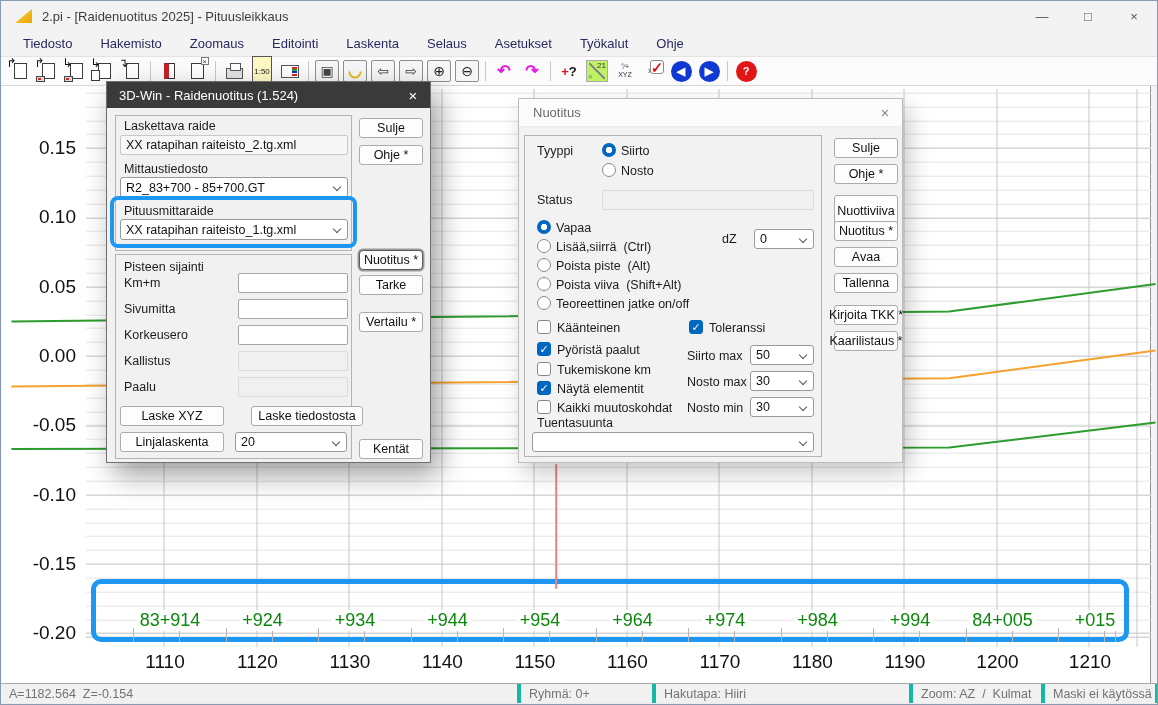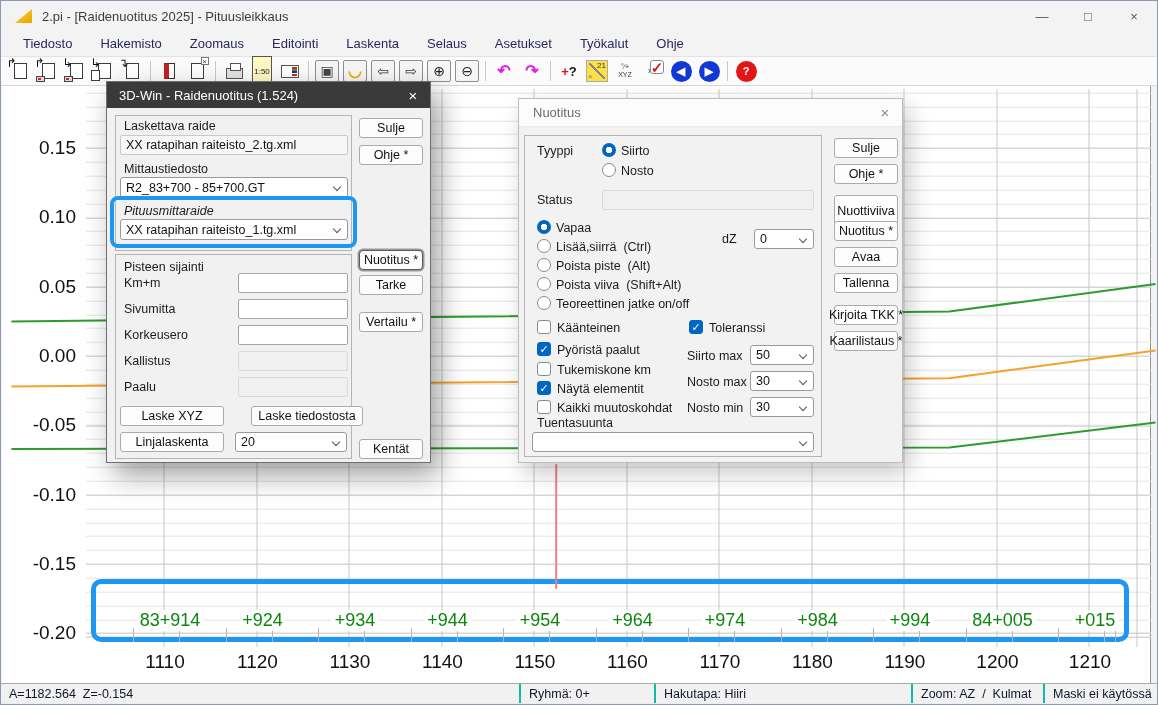--- a/index.html
+++ b/index.html
@@ -27,21 +27,21 @@
   .icon-printer{width:17px;height:11px;background:#e3e3e3;border:1px solid #555;position:relative;margin-top:5px;}
   .icon-printer::before{content:"";position:absolute;left:3px;top:-6px;width:9px;height:6px;background:#fff;border:1px solid #555;}
   .icon-scale{min-width:19px;height:30px;border:1px solid #555;background:#fef9c3;font-size:8px;color:#222;display:flex;align-items:center;justify-content:center;padding:0 1px;}
   .icon-plot{width:18px;height:13px;border:1px solid #555;background:#fff;position:relative;}
   .icon-plot::after{content:"";position:absolute;right:1px;top:1px;width:5px;height:9px;background:repeating-linear-gradient(to bottom,#d22 0 2px,#2a2 2px 4px,#22c 4px 6px,#fff 6px 7px);}
   .icon-glyph{font-size:14px;line-height:1;}
   .icon-glyph.boxed{border:1px solid #8f8f8f;background:#f6f6f6;width:24px;height:22px;display:flex;align-items:center;justify-content:center;border-radius:2px;}
   .icon-circle{width:21px;height:21px;border-radius:50%;display:flex;align-items:center;justify-content:center;color:#fff;font-weight:bold;font-size:11px;}
   .icon-plusq{font-size:13px;font-weight:bold;color:#111;}
   .icon-plusq .plus{color:#d11;}
-  .icon-diag21{width:22px;height:22px;border:1px solid #aaa;background:#fde047;position:relative;font-size:8px;color:#333;}
+  .icon-diag21{width:22px;height:22px;border:1px solid #aaa;background:#bef264;position:relative;font-size:8px;color:#333;}
   .icon-diag21::before{content:"";position:absolute;inset:2px;background:linear-gradient(45deg,transparent 46%,#888 46%,#888 54%,transparent 54%);}
   .icon-diag21 .n{position:absolute;right:1px;top:0;}
   .icon-diag21 .x{position:absolute;left:1px;bottom:0;color:#777;}
   .icon-xyz{font-size:7px;color:#333;text-align:center;line-height:1.2;}
   .icon-xxcheck{position:relative;font-size:9px;color:#333;}
   .icon-xxcheck .chk{position:absolute;left:2px;top:-6px;color:#d11;font-size:15px;font-weight:bold;}
   
   .canvas{position:absolute;left:1px;top:85px;width:1149px;height:597px;background:#fff;border-right:1px solid #909090;}
   .grid{position:absolute;left:84px;top:3px;width:1065px;height:558px;
     background-image:
@@ -69,21 +69,21 @@
   .combo .chev{position:absolute;right:7px;top:6px;width:6px;height:6px;border-right:1.6px solid #555;border-bottom:1.6px solid #555;transform:rotate(45deg);}
   .btn{position:absolute;background:#fdfdfd;border:1px solid #ababab;border-radius:3px;font-size:12.5px;color:#111;display:flex;align-items:center;justify-content:center;white-space:pre;}
   .btn.focused{border-color:#5a5a5a;box-shadow:0 0 0 1.5px #9a9a9a;border-radius:4px;}
   .rad{position:absolute;width:14px;height:14px;border-radius:50%;border:1px solid #8a8a8a;background:#fff;}
   .rad.on{border:none;background:radial-gradient(circle,#fff 0 3px,#0067c0 3.5px);}
   .chk{position:absolute;width:14px;height:14px;border:1px solid #8a8a8a;border-radius:3px;background:#fff;color:#fff;font-size:11px;line-height:13px;text-align:center;}
   .chk.on{background:#0067c0;border-color:#0067c0;}
   .hl{position:absolute;border:4px solid #1e97f2;border-radius:8px;}
   
   .statusbar{position:absolute;left:0;top:682px;width:100%;height:20px;background:#f1f1f1;border-top:1px solid #a9a9a9;}
-  .status-seg{position:absolute;top:0;height:20px;border-right:2px solid #14b8a6;display:flex;align-items:center;padding-left:8px;font-size:12.5px;color:#0f172a;white-space:pre;}
+  .status-seg{position:absolute;top:0;height:20px;border-right:4px solid #14b8a6;display:flex;align-items:center;padding-left:8px;font-size:12.5px;color:#737373;white-space:pre;}
   .sliver{position:absolute;left:0;top:702px;width:100%;height:3px;background:#ececec;}
 </style>
 </head>
 <body>
 
 <div class="win">
 
   <div class="titlebar">
     <span class="logo"></span>
     <span class="title">2.pi - [Raidenuotitus 2025] - Pituusleikkaus</span>
@@ -263,21 +263,21 @@
     </div>
 
     <div class="group" style="left:8px;top:33px;width:237px;height:136px;"></div>
     <span class="lbl" style="left:17px;top:37px;">Laskettava raide</span>
     <div class="field ro" style="left:13px;top:53px;width:228px;height:20px;">XX ratapihan raiteisto_2.tg.xml</div>
     <span class="lbl" style="left:17px;top:80px;">Mittaustiedosto</span>
     <div class="combo" style="left:13px;top:95px;width:228px;height:21px;">
       <span>R2_83+700 - 85+700.GT</span>
       <span class="chev"></span>
     </div>
-    <span class="lbl" style="left:17px;top:122px;font-style:italic;">Pituusmittaraide</span>
+    <span class="lbl" style="left:17px;top:122px;">Pituusmittaraide</span>
     <div class="combo" style="left:13px;top:137px;width:228px;height:21px;">
       <span>XX ratapihan raiteisto_1.tg.xml</span>
       <span class="chev"></span>
     </div>
     <div class="hl" style="left:3px;top:114px;width:247px;height:52px;"></div>
 
     <div class="group" style="left:8px;top:172px;width:237px;height:205px;"></div>
     <span class="lbl" style="left:17px;top:178px;">Pisteen sijainti</span>
     <div id="ps-rows">
         <span class="lbl" style="position: absolute; left: 17px; top: 194px;">Km+m</span>

